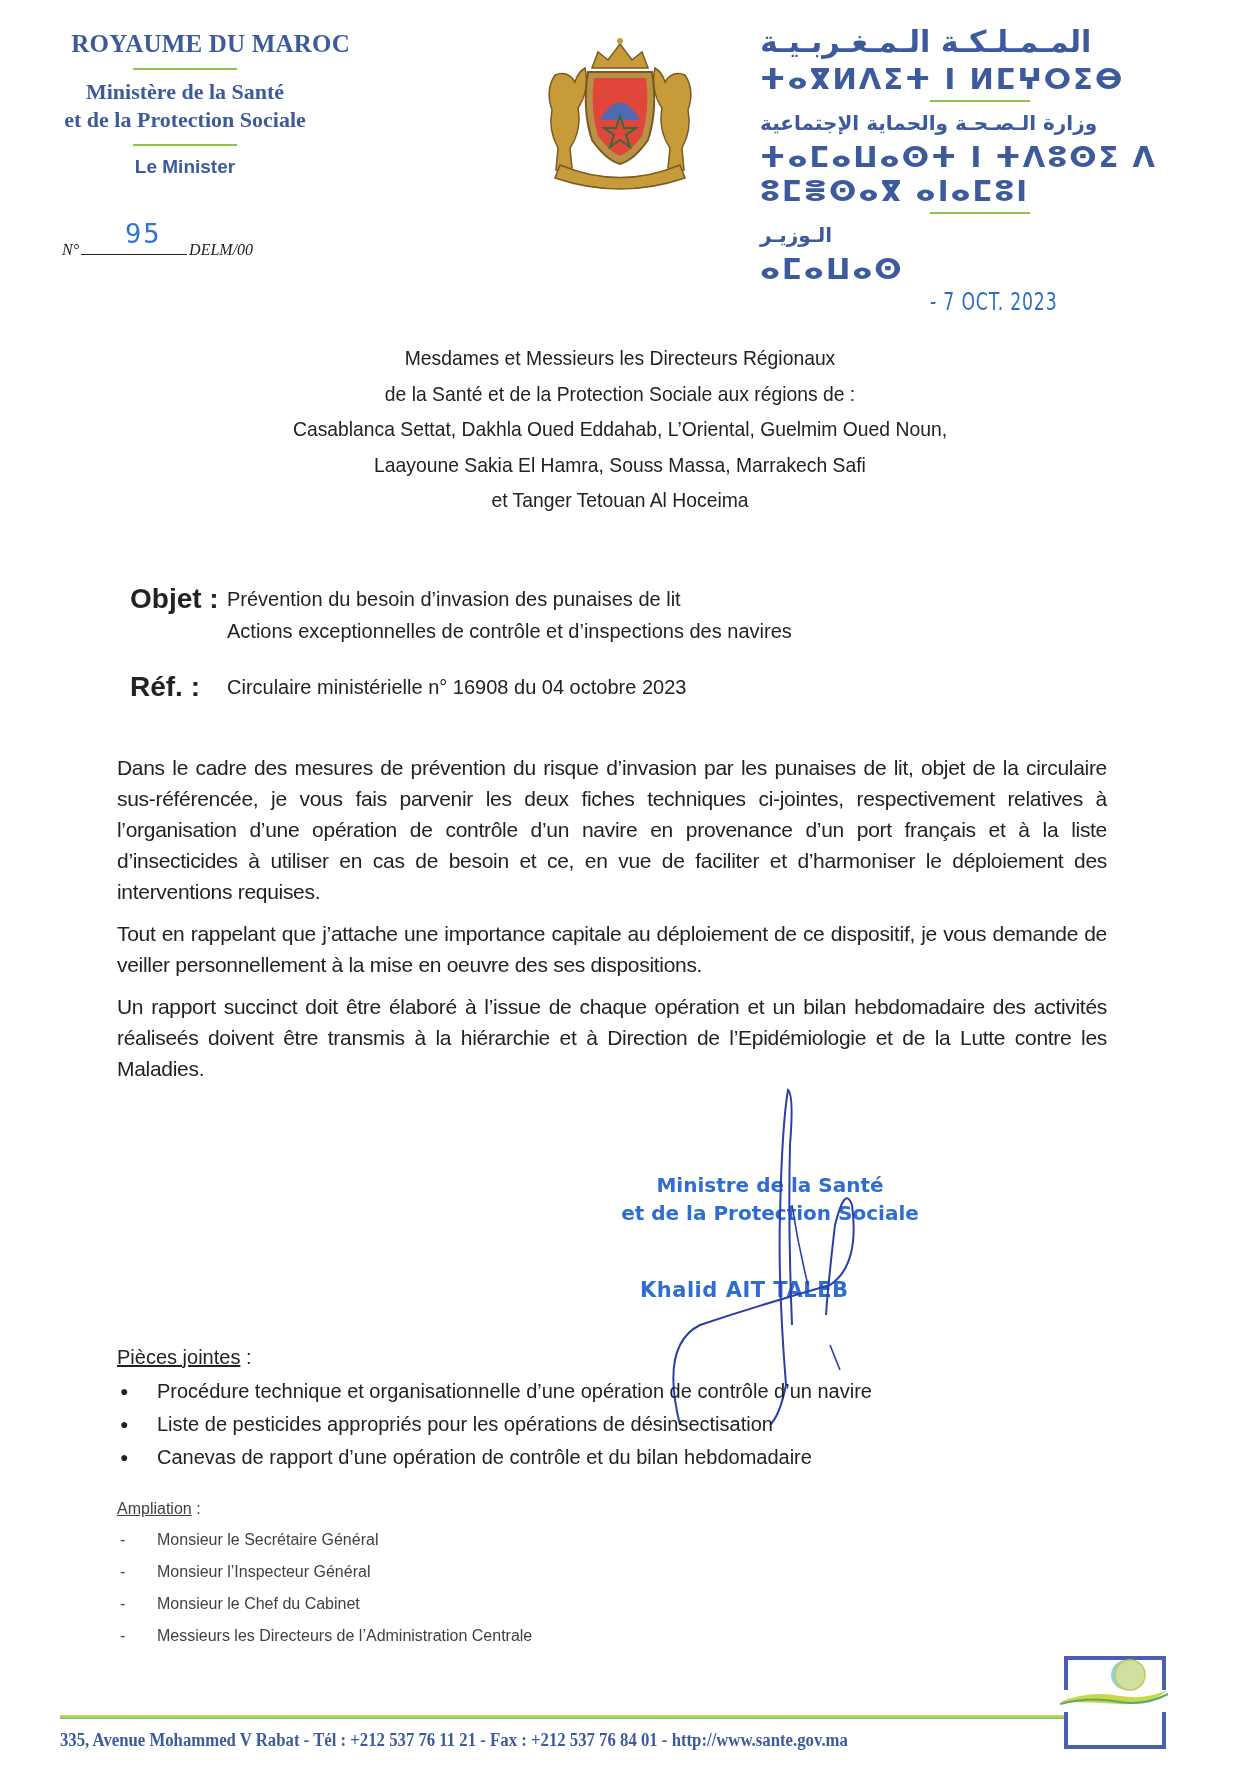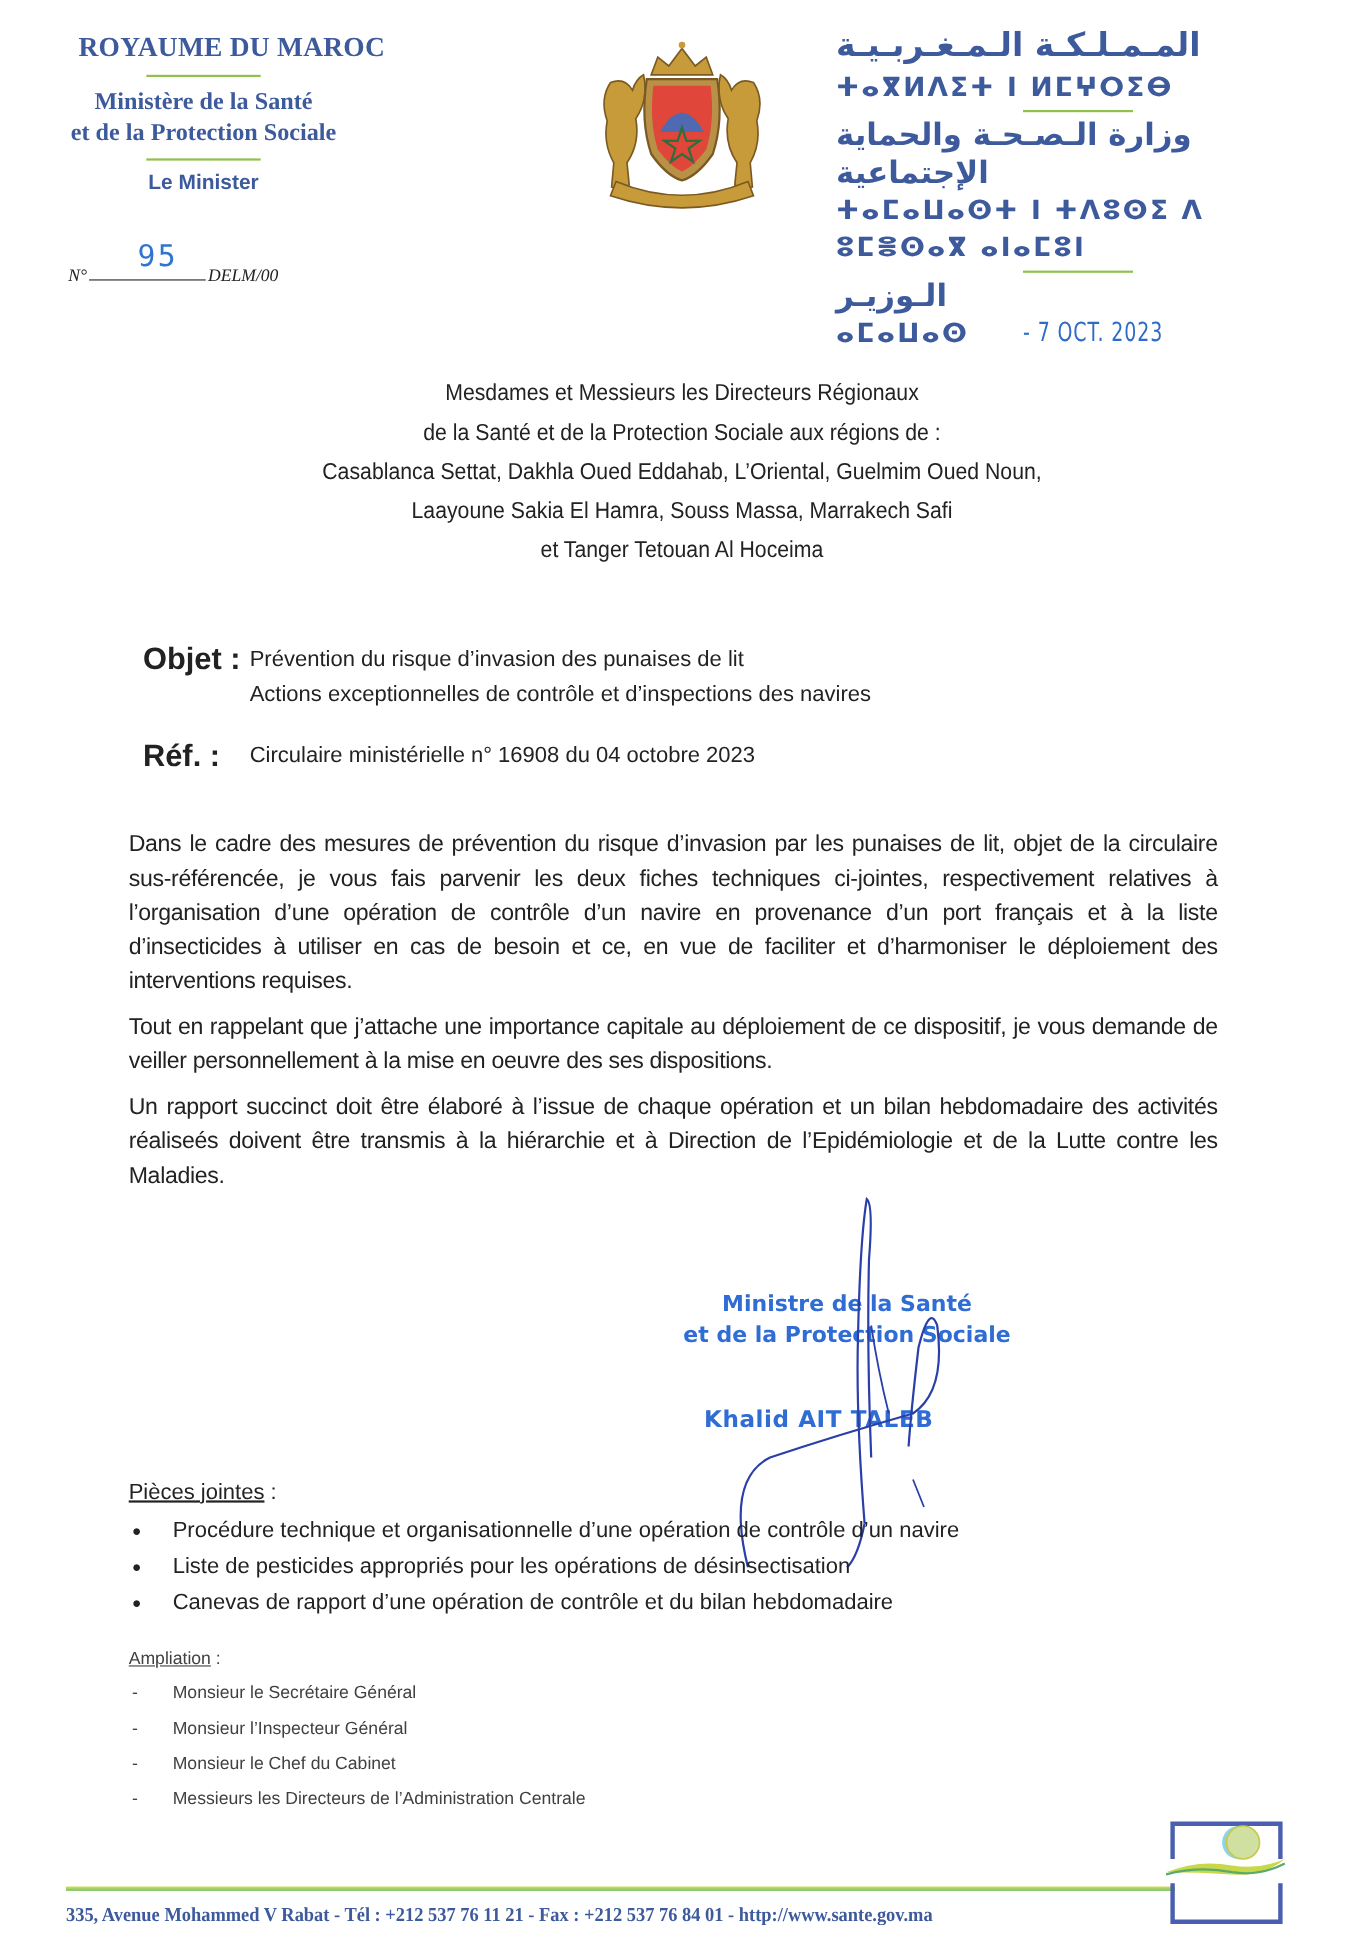--- a/index.html
+++ b/index.html
@@ -17,22 +17,22 @@
   .numref { left:62px; top:240px; font-style:italic; font-size:16px; color:#222; }
   .numref .line { display:inline-block; width:106px; border-bottom:1px solid #222; position:relative; height:14px; margin:0 2px; vertical-align:baseline; }
   .numref .num { position:absolute; left:44px; top:-22px; font-family:"DejaVu Sans Mono", monospace; font-style:normal; font-size:27px; color:#2f74d0; letter-spacing:2px; }
 
   
   .emblem { left:530px; top:30px; width:180px; height:160px; }
 
   
   .hdr-right { left:760px; top:22px; width:440px; text-align:left; color:#3d5a9c; }
   .ar-big { font-family:"DejaVu Sans", sans-serif; font-size:30px; font-weight:bold; direction:rtl; line-height:40px; }
-  .tif { font-family:"DejaVu Sans", sans-serif; font-size:24px; font-weight:bold; letter-spacing:2px; line-height:34px; }
-  .ar-mid { font-family:"DejaVu Sans", sans-serif; font-size:28px; font-weight:bold; direction:rtl; line-height:34px; }
+  .tif { font-family:"DejaVu Sans", sans-serif; font-size:29px; font-weight:bold; letter-spacing:2px; line-height:34px; }
+  .ar-mid { font-family:"DejaVu Sans", sans-serif; font-size:20px; font-weight:bold; direction:rtl; line-height:34px; }
   .hdr-right .green-rule { width:100px; margin:4px auto 4px auto; }
 
   .date { left:930px; top:288px; font-family:"DejaVu Sans Condensed","DejaVu Sans", sans-serif; font-size:24px; color:#2f6cc8; transform:scaleX(0.8); transform-origin:left; letter-spacing:1px; }
 
   
   .addressee { left:100px; top:340px; width:1040px; text-align:center; font-family:"Liberation Sans Narrow","Liberation Sans", sans-serif; font-size:21px; line-height:35.5px; color:#222; }
   .addressee div { transform:scaleX(0.92); }
 
   
   .subject { left:130px; top:583px; font-family:"Liberation Sans", sans-serif; font-size:20px; color:#222; }
@@ -118,21 +118,21 @@
   <div>Casablanca Settat, Dakhla Oued Eddahab, L’Oriental, Guelmim Oued Noun,</div>
   <div>Laayoune Sakia El Hamra, Souss Massa, Marrakech Safi</div>
   <div>et Tanger Tetouan Al Hoceima</div>
 </div>
 
 <div class="abs subject">
   <table>
     <tbody>
         <tr>
       <td class="lbl">Objet :</td>
-      <td>Prévention du risque d’invasion des punaises de lit</td>
+      <td>Prévention du besoin d’invasion des punaises de lit</td>
     </tr>
     <tr>
       <td></td>
       <td>Actions exceptionnelles de contrôle et d’inspections des navires</td>
     </tr>
     <tr class="gap">
           <td></td>
           <td></td>
         </tr>
     <tr>

